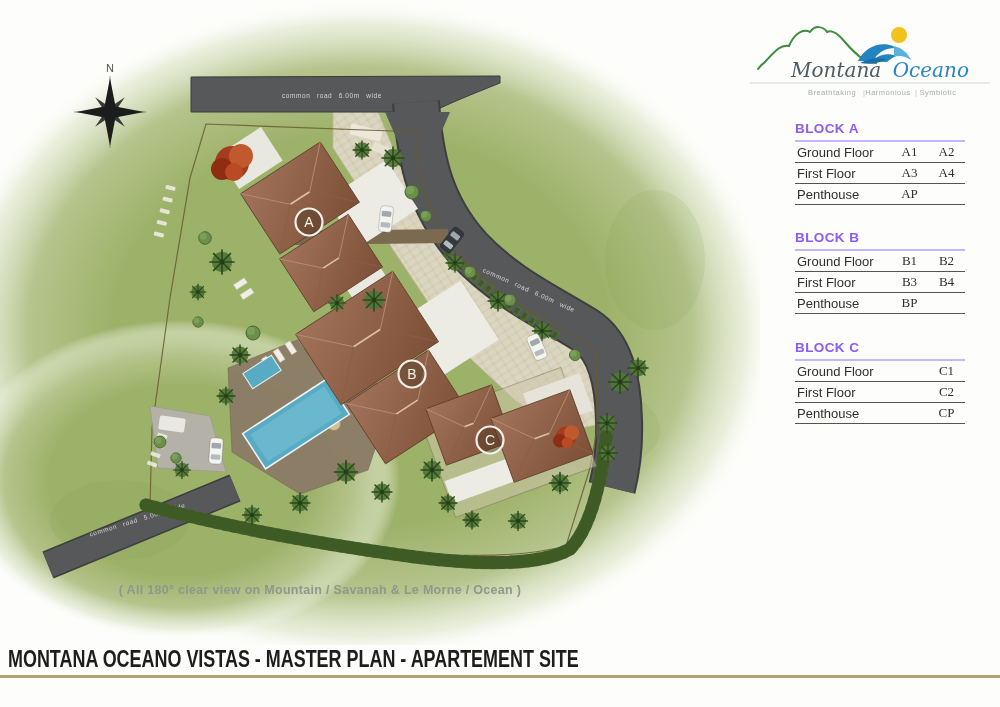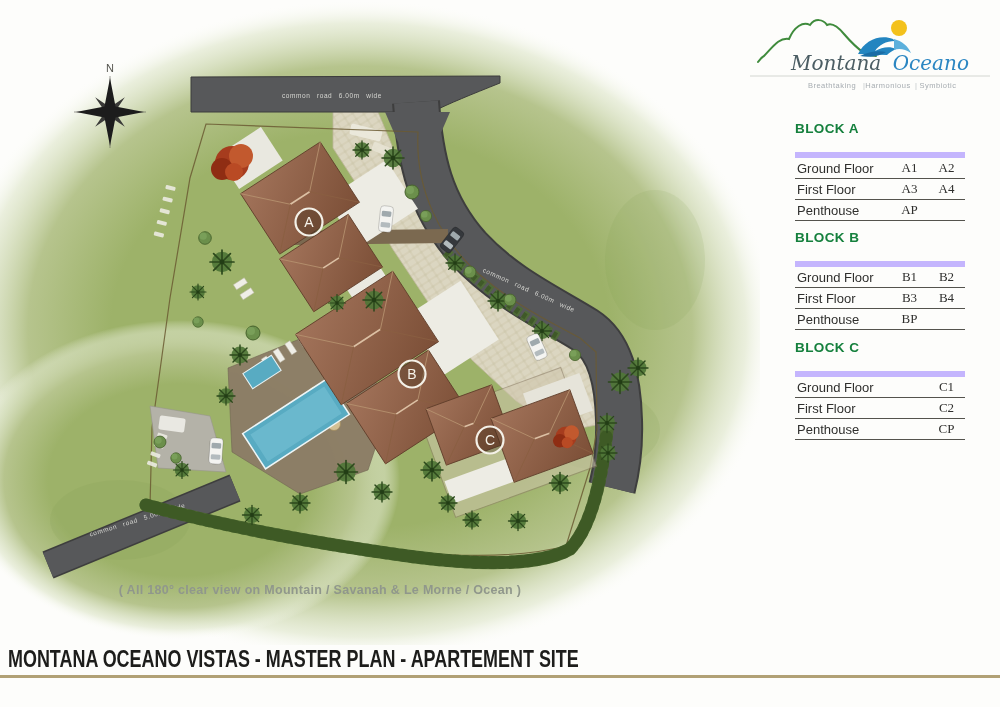--- a/index.html
+++ b/index.html
@@ -15,30 +15,30 @@
     font-family:"Liberation Sans", sans-serif;
     font-size:6.5px; fill:#d6d6d2; letter-spacing:.6px; word-spacing:4px;
   }
   .marker-letter {
     font-family:"Liberation Sans", sans-serif;
     font-size:14px; fill:#f6f3ea;
   }
   .compass-n { font-family:"Liberation Sans", sans-serif; font-size:11px; fill:#55554f; }
 
   
-  .logo { position:absolute; left:748px; top:12px; width:244px; height:92px; }
+  .logo { position:absolute; left:748px; top:19px; width:244px; height:92px; }
   .logo-name-primary { font-family:"DejaVu Serif", serif; font-style:italic; font-size:20px; fill:#4b5d63; }
   .logo-name-secondary { font-family:"DejaVu Serif", serif; font-style:italic; font-size:20px; fill:#2b86c2; }
   .tagline { font-family:"Liberation Sans", sans-serif; font-size:7.5px; fill:#a6acb1; letter-spacing:.5px; }
   .tagline-sep { font-family:"Liberation Sans", sans-serif; font-size:7.5px; fill:#c2c6c9; }
 
   
   .block { position:absolute; left:795px; width:170px; }
-  .block-title { font-size:13.5px; font-weight:bold; color:#15803d; letter-spacing:.4px; }
-  .rows { margin-top:16px; border-top:6px solid #c4b5fd; }
+  .block-title { font-size:13.5px; font-weight:bold; color:#8b5cf6; letter-spacing:.4px; }
+  .rows { margin-top:4px; border-top:2px solid #c4b5fd; }
   .row { display:flex; align-items:center; height:21px; border-bottom:1px solid #54534d;
          font-size:13px; color:#2f2f2d; }
   .row .lbl { flex:1; padding-left:2px; }
   .row .u { width:37px; text-align:center;font-family:Liberation Serif, serif; }
 
   .plan-caption {
     position:absolute; left:60px; top:583px; width:520px;
     text-align:center; font-size:12.5px; color:#90978c; letter-spacing:.3px;font-weight:bold;
   }
 

